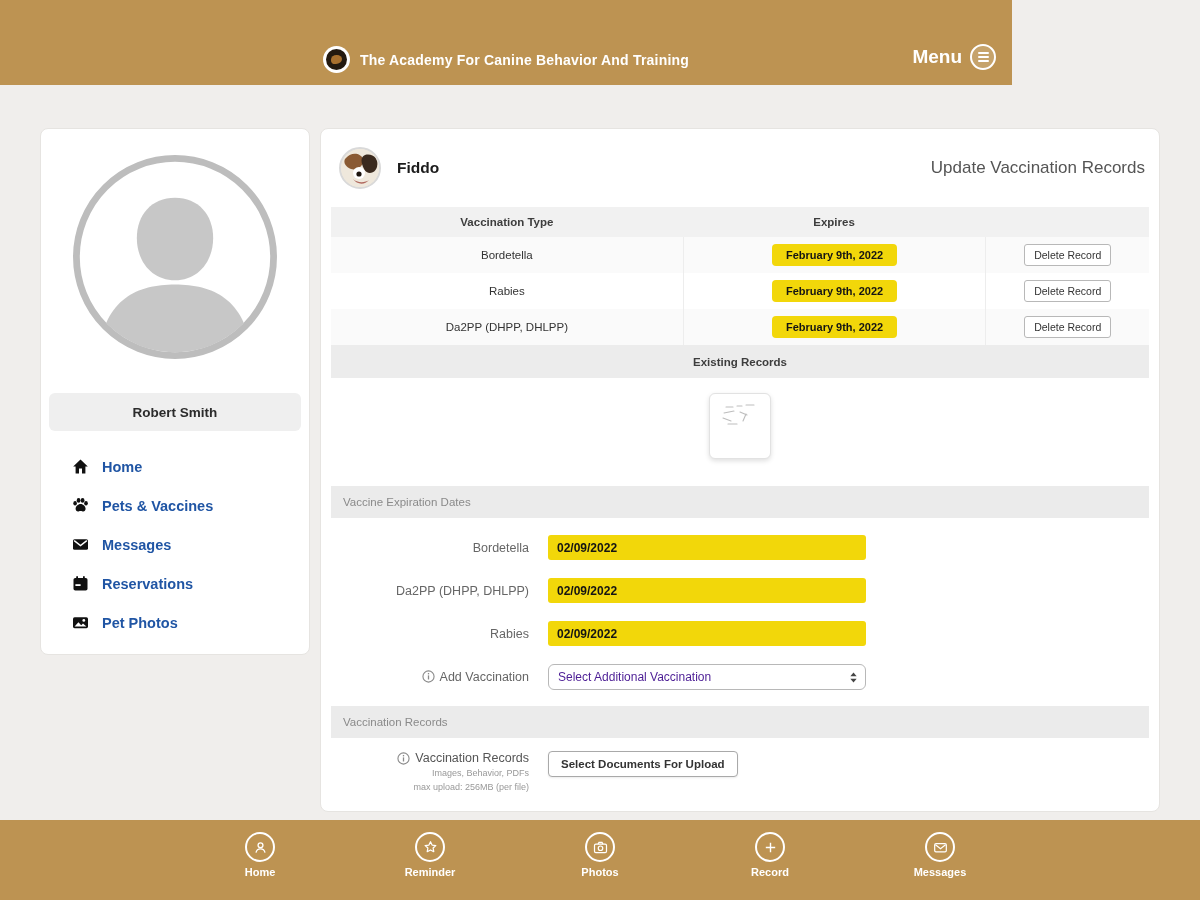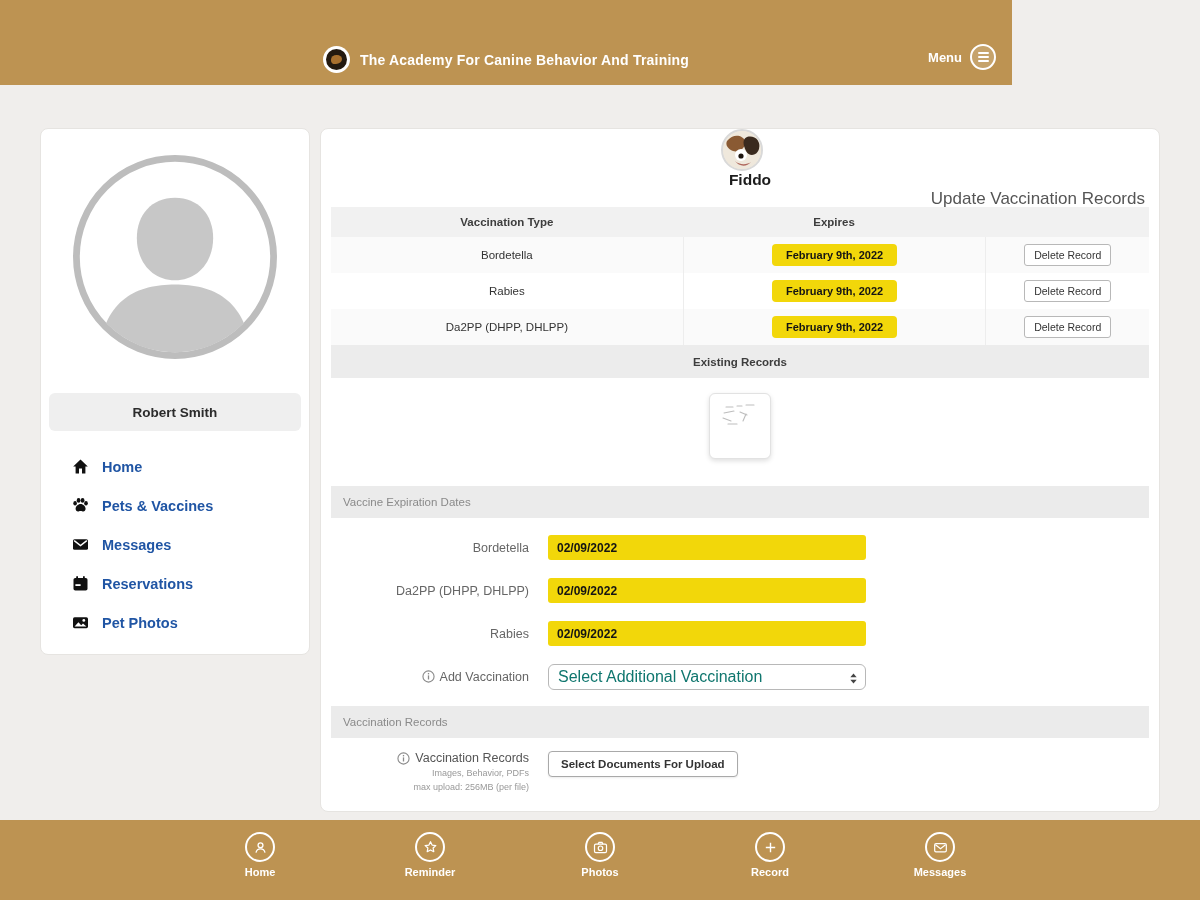--- a/index.html
+++ b/index.html
@@ -8,36 +8,36 @@
   #app { position:relative; width:1200px; height:900px; overflow:hidden; background:#f0eeec; }
 
   
   .top-header { position:absolute; left:0; top:0; width:1012px; height:85px; background:#bd9352; }
   .brand { position:absolute; left:0; right:0; top:46px; display:flex; justify-content:center; align-items:center; gap:10px; }
   .brand-title { color:#fff; font-size:14px; font-weight:bold; letter-spacing:.2px; }
   .logo-circle { width:27px; height:27px; border-radius:50%; background:#fff; display:flex; align-items:center; justify-content:center; }
   .logo-inner { width:21px; height:21px; border-radius:50%; background:#241a10; position:relative; overflow:hidden; }
   .logo-inner::after { content:""; position:absolute; left:5px; top:6px; width:11px; height:9px; border-radius:50% 45% 55% 40%; background:#a8702e; }
   .menu-wrap { position:absolute; right:16px; top:44px; display:flex; align-items:center; gap:8px; cursor:pointer; }
-  .menu-label { color:#fff; font-size:13px; font-weight:bold; }
+  .menu-label { color:#fff; font-size:19px; font-weight:bold; }
   .hamburger-circle { width:26px; height:26px; border:2px solid #fff; border-radius:50%; display:flex; flex-direction:column; justify-content:center; align-items:center; gap:2px; background:rgba(255,255,255,.15); }
   .hamburger-circle i { display:block; width:11px; height:2px; background:#fff; border-radius:1px; }
 
   
   .sidebar-card { position:absolute; left:40px; top:128px; width:270px; height:527px; background:#fff; border:1px solid #e6e4e1; border-radius:8px; }
   .avatar-wrap { position:absolute; left:50%; top:22px; transform:translateX(-50%); width:212px; height:212px; }
   .user-name-box { position:absolute; left:8px; right:8px; top:264px; height:38px; background:#efefef; border-radius:6px; display:flex; align-items:center; justify-content:center; font-size:13.5px; font-weight:bold; color:#2b2b2b; }
   .side-nav { position:absolute; left:0; right:0; top:318px; }
   .nav-item { display:flex; align-items:center; gap:13px; height:39px; padding-left:30px; cursor:pointer; }
   .nav-item .nicon { width:18px; height:18px; display:flex; align-items:center; justify-content:center; }
   .nav-item .nlabel { color:#2055a4; font-size:14.5px; font-weight:bold; }
 
   
   .main-card { position:absolute; left:320px; top:128px; width:840px; height:684px; background:#fff; border:1px solid #e6e4e1; border-radius:8px; }
-  .pet-header { position:absolute; left:0; top:0; height:78px; width:100%; display:flex; align-items:center; padding:0 14px 0 18px;flex-direction:column; }
+  .pet-header { position:absolute; left:0; top:0; height:78px; width:100%; display:flex; align-items:center; padding:0 14px 0 18px; }
   .pet-avatar { width:42px; height:42px; border-radius:50%; border:2px solid #d9d9d9; overflow:hidden; background:#efe9df; flex:0 0 auto; }
   .pet-name { font-size:15.5px; font-weight:bold; color:#1c1c1c; margin-left:16px; }
   .update-link { margin-left:auto; font-size:17px; color:#555; cursor:pointer; }
 
   .vtable { position:absolute; left:10px; right:10px; top:78px; font-size:11.5px; color:#333; }
   .vrow { display:flex; align-items:stretch; }
   .vcell { display:flex; align-items:center; justify-content:center; text-align:center; }
   .c-type { width:43%; } .c-exp { width:37%; border-left:1px solid #ededed; } .c-del { width:20%; border-left:1px solid #ededed; }
   .vhead { height:30px; background:#f1f1f1; font-weight:bold; color:#3d3d3d; }
   .vhead .vcell { border-left:none; }
@@ -50,21 +50,21 @@
   .doc-thumb { width:62px; height:66px; background:#fff; border:1px solid #e2e2e2; border-radius:6px; box-shadow:0 2px 5px rgba(0,0,0,.13); display:flex; align-items:flex-start; justify-content:center; padding-top:6px; cursor:pointer; }
 
   .section-bar { position:absolute; left:10px; right:10px; height:32px; background:#ebebeb; display:flex; align-items:center; padding-left:12px; font-size:11.5px; color:#8a8a8a; }
   .sec-exp { top:357px; } .sec-rec { top:577px; }
 
   .form-area { position:absolute; left:0; right:0; top:397px; }
   .form-row { display:flex; align-items:center; height:43px; }
   .f-label { width:208px; text-align:right; font-size:12.5px; color:#666; display:flex; justify-content:flex-end; align-items:center; gap:5px; }
   .f-ctrl { margin-left:19px; }
   .date-input { width:318px; height:25px; background:#f2d70a; border:none; border-radius:3px; font-size:12px; font-weight:bold; color:#141414; padding:0 9px; font-family:inherit; }
-  .select-box { position:relative; width:318px; height:26px; background:#fff; border:1px solid #b8b8b8; border-radius:6px; display:flex; align-items:center; padding:0 9px; font-size:16px; color:#0f766e; cursor:pointer; }
+  .select-box { position:relative; width:318px; height:26px; background:#fff; border:1px solid #b8b8b8; border-radius:6px; display:flex; align-items:center; padding:0 9px; font-size:12px; color:#4c1d95; cursor:pointer; }
   .select-arrows { position:absolute; right:7px; top:6px; }
 
   .upload-row { position:absolute; left:0; right:0; top:622px; display:flex; align-items:flex-start; }
   .u-label { width:208px; text-align:right; }
   .u-main { font-size:12.5px; color:#555; display:flex; justify-content:flex-end; align-items:center; gap:5px; }
   .u-sub { font-size:9px; color:#999; margin-top:2px; line-height:1.35; }
   .upload-btn { margin-left:19px; background:#fff; border:1px solid #a9a9a9; border-radius:4px; padding:6px 12px; font-size:11.5px; font-weight:bold; color:#333; cursor:pointer; box-shadow:0 1px 2px rgba(0,0,0,.08); font-family:inherit; }
 
   
   .bottom-bar { position:absolute; left:0; top:820px; width:1200px; height:80px; background:#bd9352; display:flex; justify-content:center; align-items:flex-start; gap:100px; padding-top:12px; }

